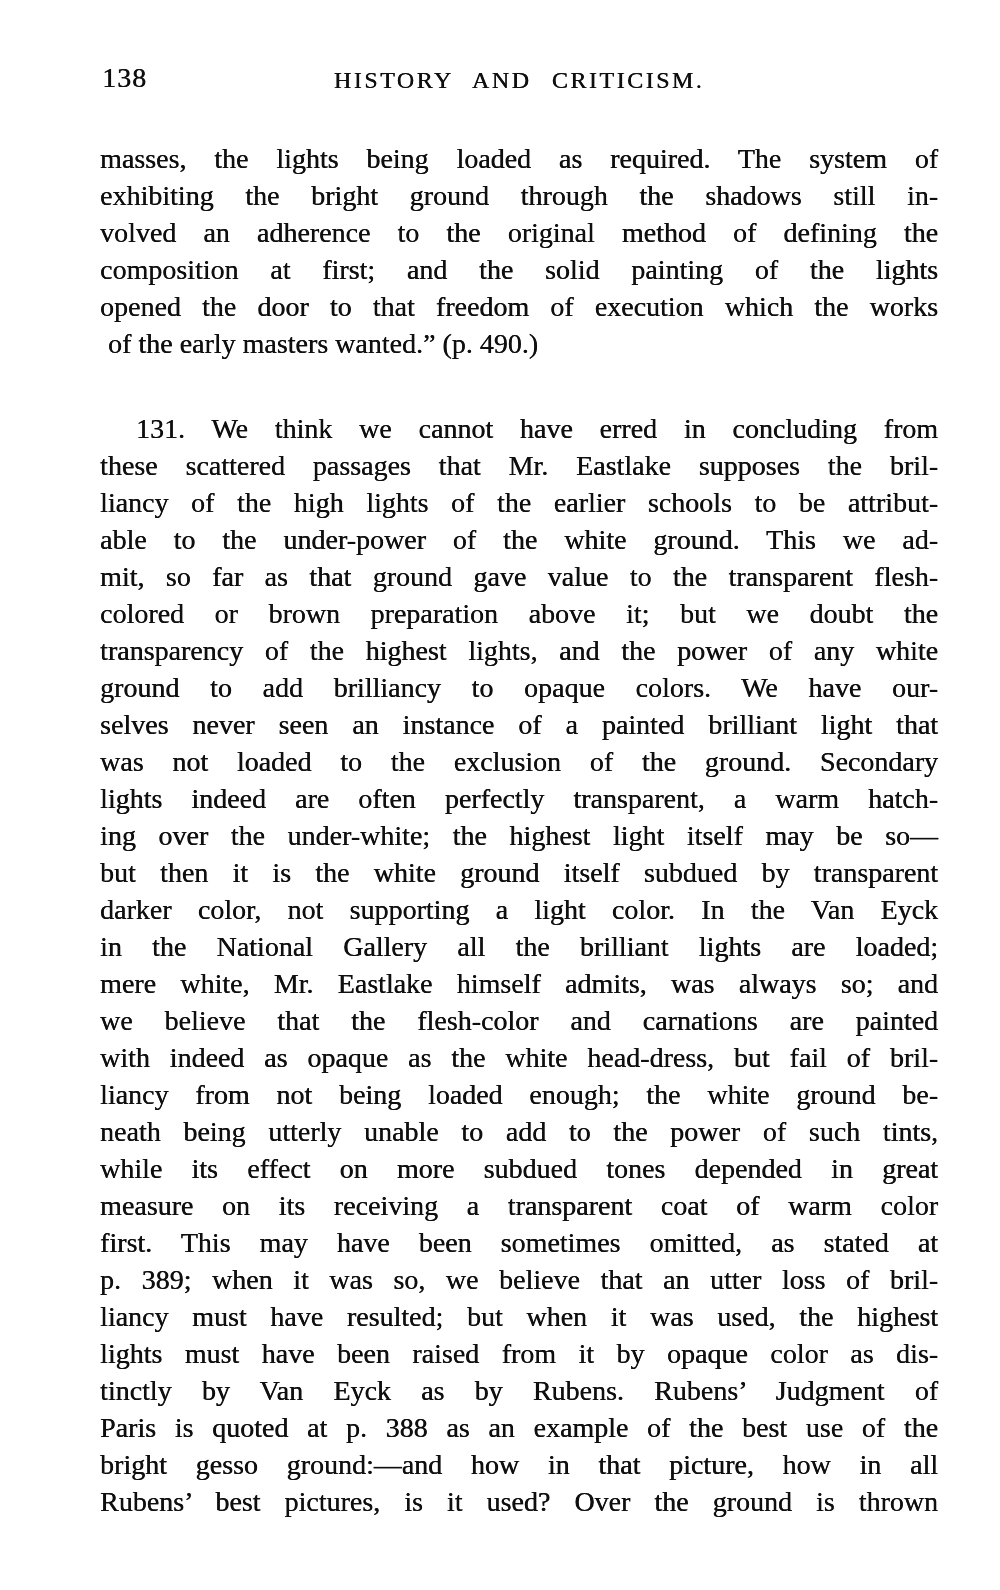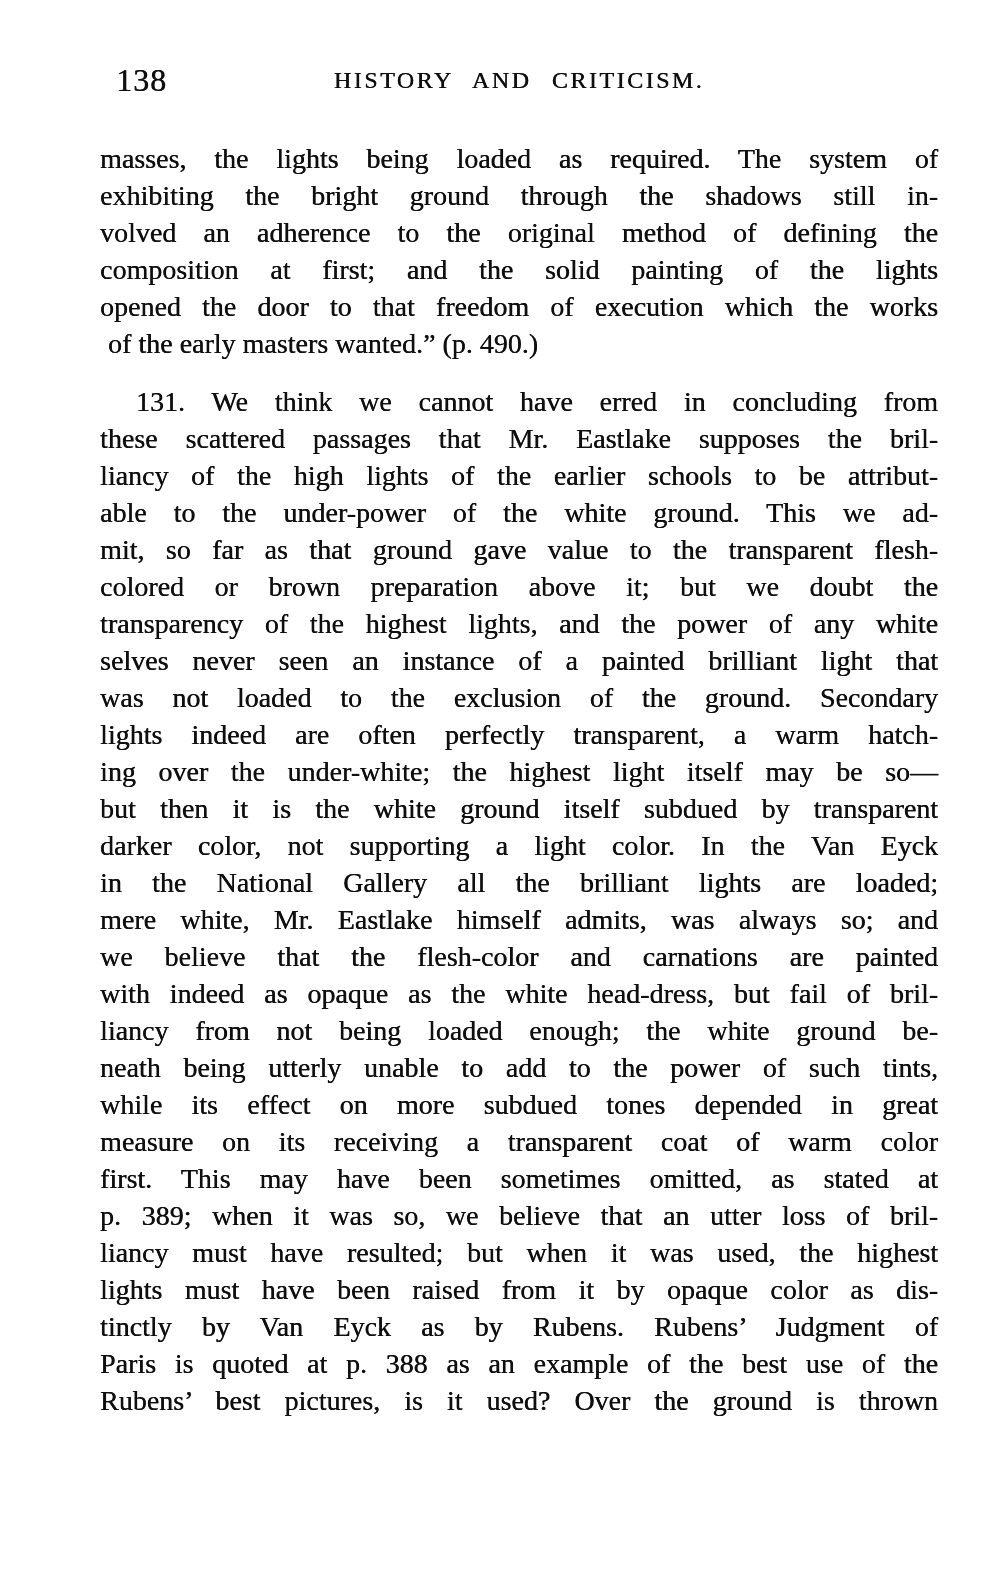--- a/index.html
+++ b/index.html
@@ -22,42 +22,42 @@
     left: 100px;
     top: 62px;
     width: 838px;
   }
   .header-row {
     position: relative;
     height: 34px;
   }
   .page-number {
     position: absolute;
-    left: 16px;
+    left: 2px;
     top: 0;
-    font-size: 32px;
+    font-size: 28px;
     letter-spacing: 1px;
     text-shadow: 0.4px 0 0 currentColor;
   }
   .running-head {
     text-align: center;
     font-size: 24px;
     letter-spacing: 2.5px;
     word-spacing: 12px;
     padding-top: 5px;
     text-shadow: 0.4px 0 0 currentColor;
   }
   .body-text {
     margin-top: 44px;
     font-size: 28px;
     line-height: 37px;
     text-shadow: 0.35px 0 0 currentColor;
   }
   .para { margin: 0; }
-  .para + .para { margin-top: 21px; }
+  .para + .para { margin-top: 48px; }
   .line {
     text-align: justify;
     text-align-last: justify;
     height: 37px;
     overflow: visible;
   }
   .line.nojust {
     text-align: left;
     text-align-last: left;
     margin-left: 8px;
@@ -86,37 +86,39 @@
           <div class="line nojust"><span>of the early masters wanted.” (p. 490.)</span></div>
         </div>
         <div class="para">
           <div class="line indent"><span>131.  We think we cannot have erred in concluding from</span></div>
           <div class="line"><span>these scattered passages that Mr. Eastlake supposes the bril-</span></div>
           <div class="line"><span>liancy of the high lights of the earlier schools to be attribut-</span></div>
           <div class="line"><span>able to the under-power of the white ground.  This we ad-</span></div>
           <div class="line"><span>mit, so far as that ground gave value to the transparent flesh-</span></div>
           <div class="line"><span>colored or brown preparation above it; but we doubt the</span></div>
           <div class="line"><span>transparency of the highest lights, and the power of any white</span></div>
+          <div class="line"><span>ground to add brilliancy to opaque colors.  We have our-</span></div>
           <div class="line"><span>selves never seen an instance of a </span><span class="it">painted brilliant</span><span> light that</span></div>
           <div class="line"><span>was not loaded to the exclusion of the ground.  Secondary</span></div>
           <div class="line"><span>lights indeed are often perfectly transparent, a warm hatch-</span></div>
           <div class="line"><span>ing over the under-white; the highest light itself may be so—</span></div>
           <div class="line"><span>but then it is the white ground itself subdued by transparent</span></div>
           <div class="line"><span class="it">darker</span><span> color, not supporting a light color.  In the Van Eyck</span></div>
           <div class="line"><span>in the National Gallery all the brilliant lights are loaded;</span></div>
           <div class="line"><span>mere white, Mr. Eastlake himself admits, was always so; and</span></div>
           <div class="line"><span>we believe that the flesh-color and carnations are painted</span></div>
           <div class="line"><span>with indeed as </span><span class="it">opaque</span><span> as the white head-dress, but fail of bril-</span></div>
           <div class="line"><span>liancy from not being </span><span class="it">loaded enough;</span><span> the white ground be-</span></div>
           <div class="line"><span>neath being utterly unable to add to the power of such tints,</span></div>
           <div class="line"><span>while its effect on more subdued tones depended in great</span></div>
           <div class="line"><span>measure on its receiving a transparent coat of warm color</span></div>
           <div class="line"><span>first.  This </span><span class="it">may</span><span> have been sometimes omitted, as stated at</span></div>
           <div class="line"><span>p. 389; when it was so, we believe that an utter loss of bril-</span></div>
           <div class="line"><span>liancy must have resulted; but when it was used, the highest</span></div>
           <div class="line"><span>lights must have been raised from it by opaque color as dis-</span></div>
           <div class="line"><span>tinctly by Van Eyck as by Rubens.  Rubens’ Judgment of</span></div>
           <div class="line"><span>Paris is quoted at p. 388 as an example of the best use of the</span></div>
+          <div class="line"><span>bright gesso ground:—and how in that picture, how in all</span></div>
           <div class="line"><span>Rubens’ best pictures, is it used?  Over the ground is thrown</span></div>
         </div>
       </div>
   </div>
 </div>
 
 </body></html>

